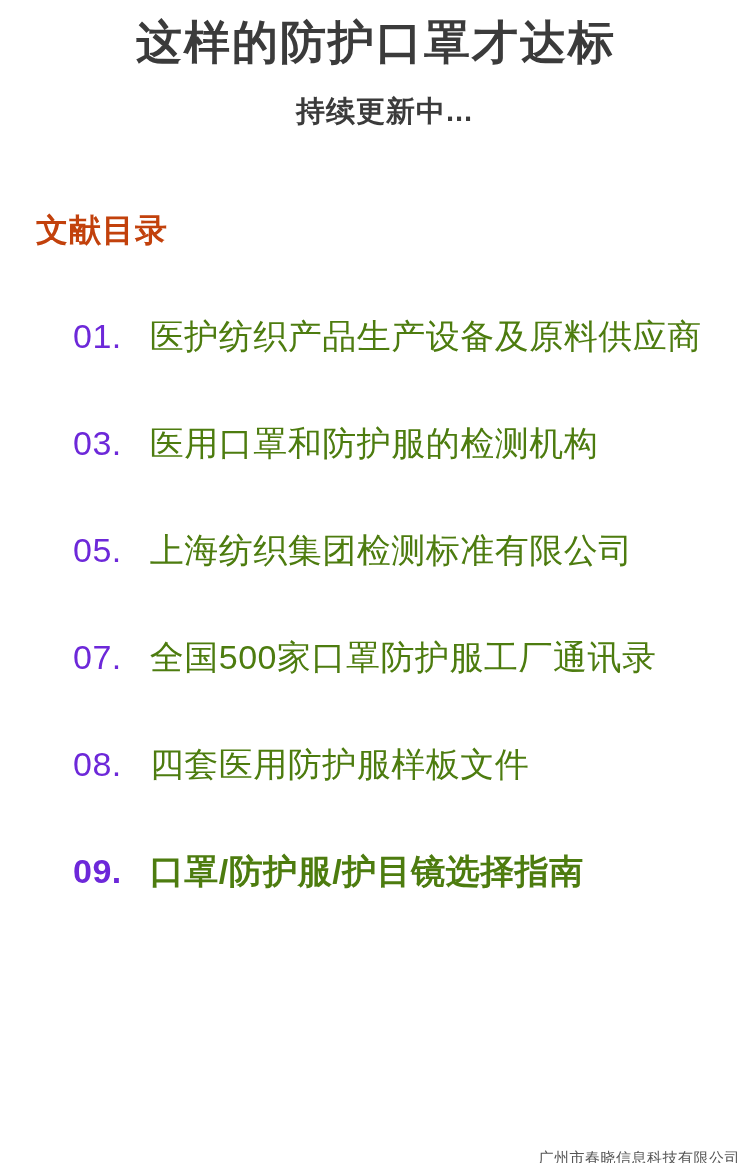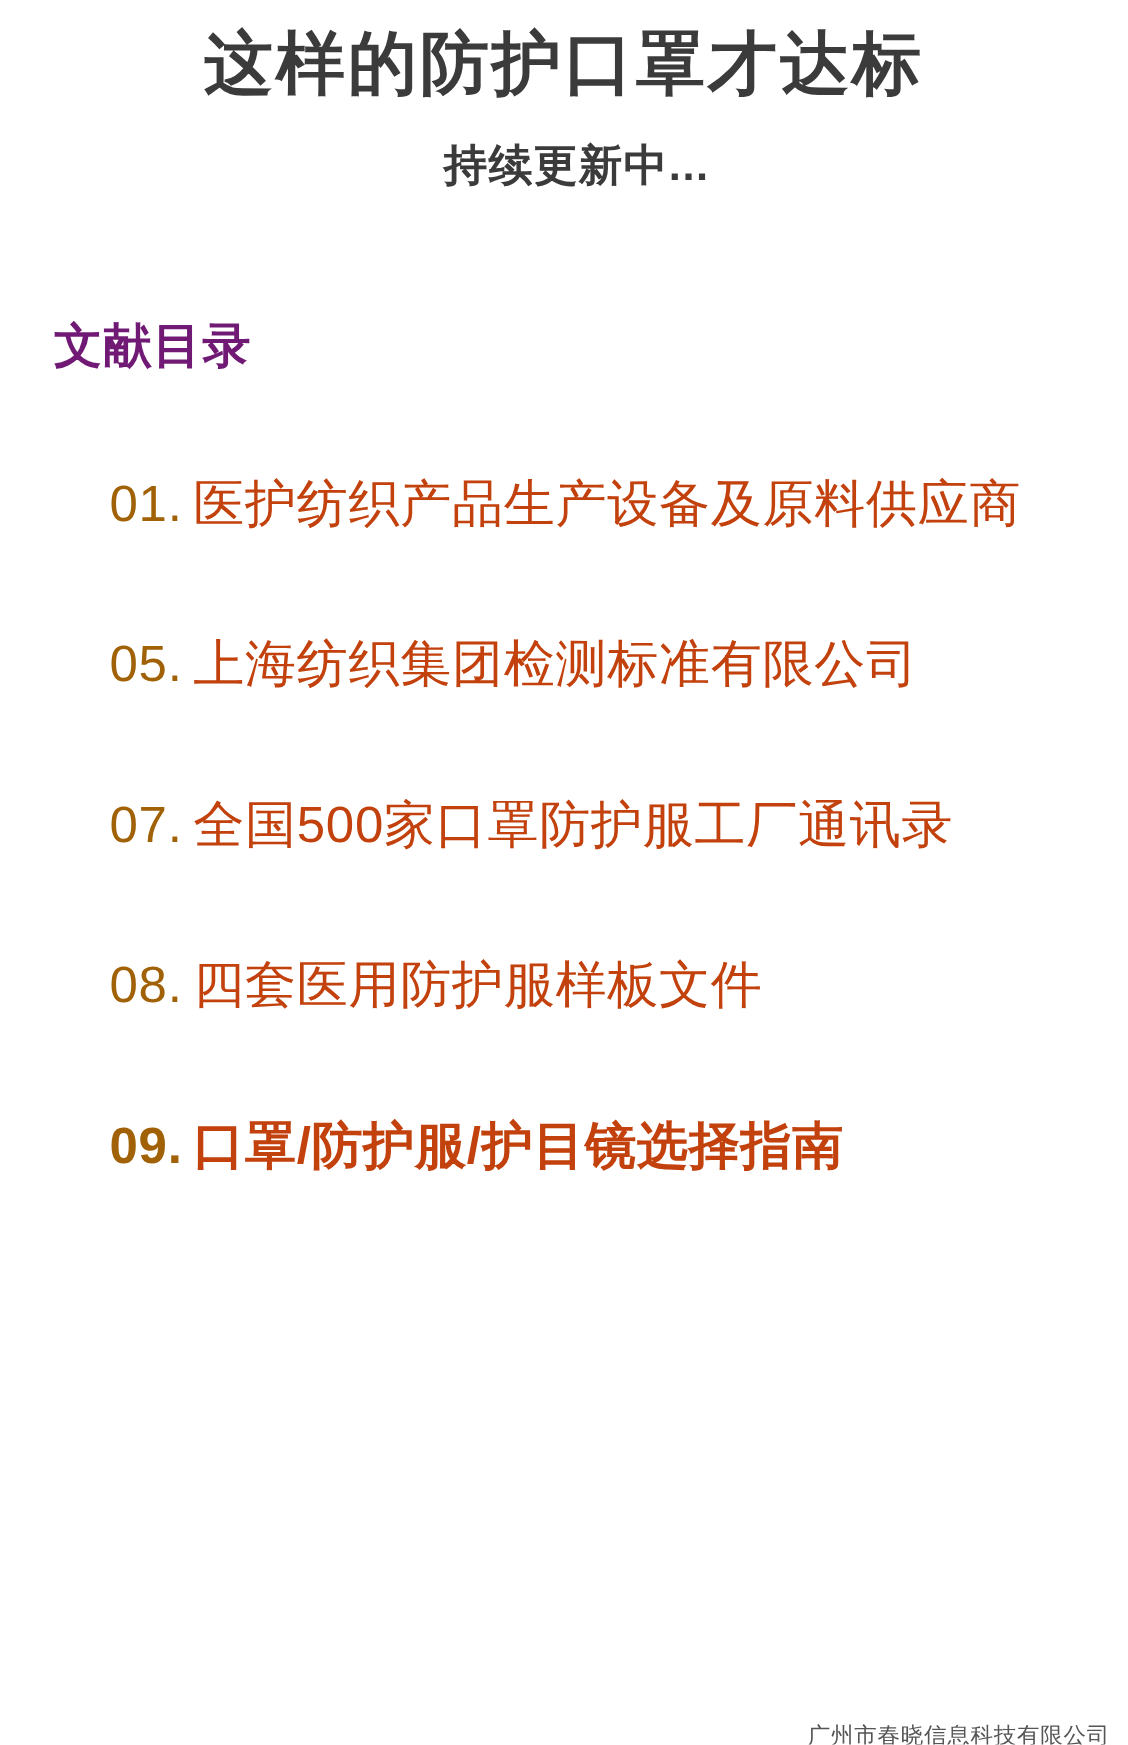--- a/index.html
+++ b/index.html
@@ -35,21 +35,21 @@
     line-height: 34px;
     font-weight: 700;
     color: #3b3b3b;
     letter-spacing: 1px;
   }
   .section-heading {
     margin: 80px 0 4px 36px;
     font-size: 32px;
     line-height: 44px;
     font-weight: 700;
-    color: #701a75;
+    color: #c2410c;
     letter-spacing: 1px;
   }
   .catalog-list {
     margin: 62px 0 0 0;
     padding: 0 20px 0 73px;
     list-style: none;
   }
   .catalog-item {
     font-size: 34px;
     line-height: 44px;
@@ -58,25 +58,25 @@
     margin: 0 0 63px 0;
     white-space: nowrap;
     letter-spacing: 0.5px;
   }
   .catalog-item:last-child {
     margin-bottom: 0;
     font-weight: bold;
   }
   .item-number {
     display: inline-block;
-    margin-right: 7px;
-    color: #a16207;
+    margin-right: 28px;
+    color: #6d28d9;
   }
   .item-title {
-    color: #c2410c;
+    color: #4d7c0f;
   }
   .watermark {
     position: absolute;
     right: 12px;
     bottom: 10px;
     font-size: 15px;
     line-height: 18px;
     color: #555555;
     letter-spacing: 0.5px;
   }
@@ -90,20 +90,23 @@
 
   <div class="doc-subtitle">持续更新中...</div>
 
   <h2 class="section-heading">文献目录</h2>
 
   <ul class="catalog-list">
     <li class="catalog-item">
       <span class="item-number">01.</span><span class="item-title">医护纺织产品生产设备及原料供应商</span>
     </li>
     <li class="catalog-item">
+      <span class="item-number">03.</span><span class="item-title">医用口罩和防护服的检测机构</span>
+    </li>
+    <li class="catalog-item">
       <span class="item-number">05.</span><span class="item-title">上海纺织集团检测标准有限公司</span>
     </li>
     <li class="catalog-item">
       <span class="item-number">07.</span><span class="item-title">全国500家口罩防护服工厂通讯录</span>
     </li>
     <li class="catalog-item">
       <span class="item-number">08.</span><span class="item-title">四套医用防护服样板文件</span>
     </li>
     <li class="catalog-item">
       <span class="item-number">09.</span><span class="item-title">口罩/防护服/护目镜选择指南</span>

